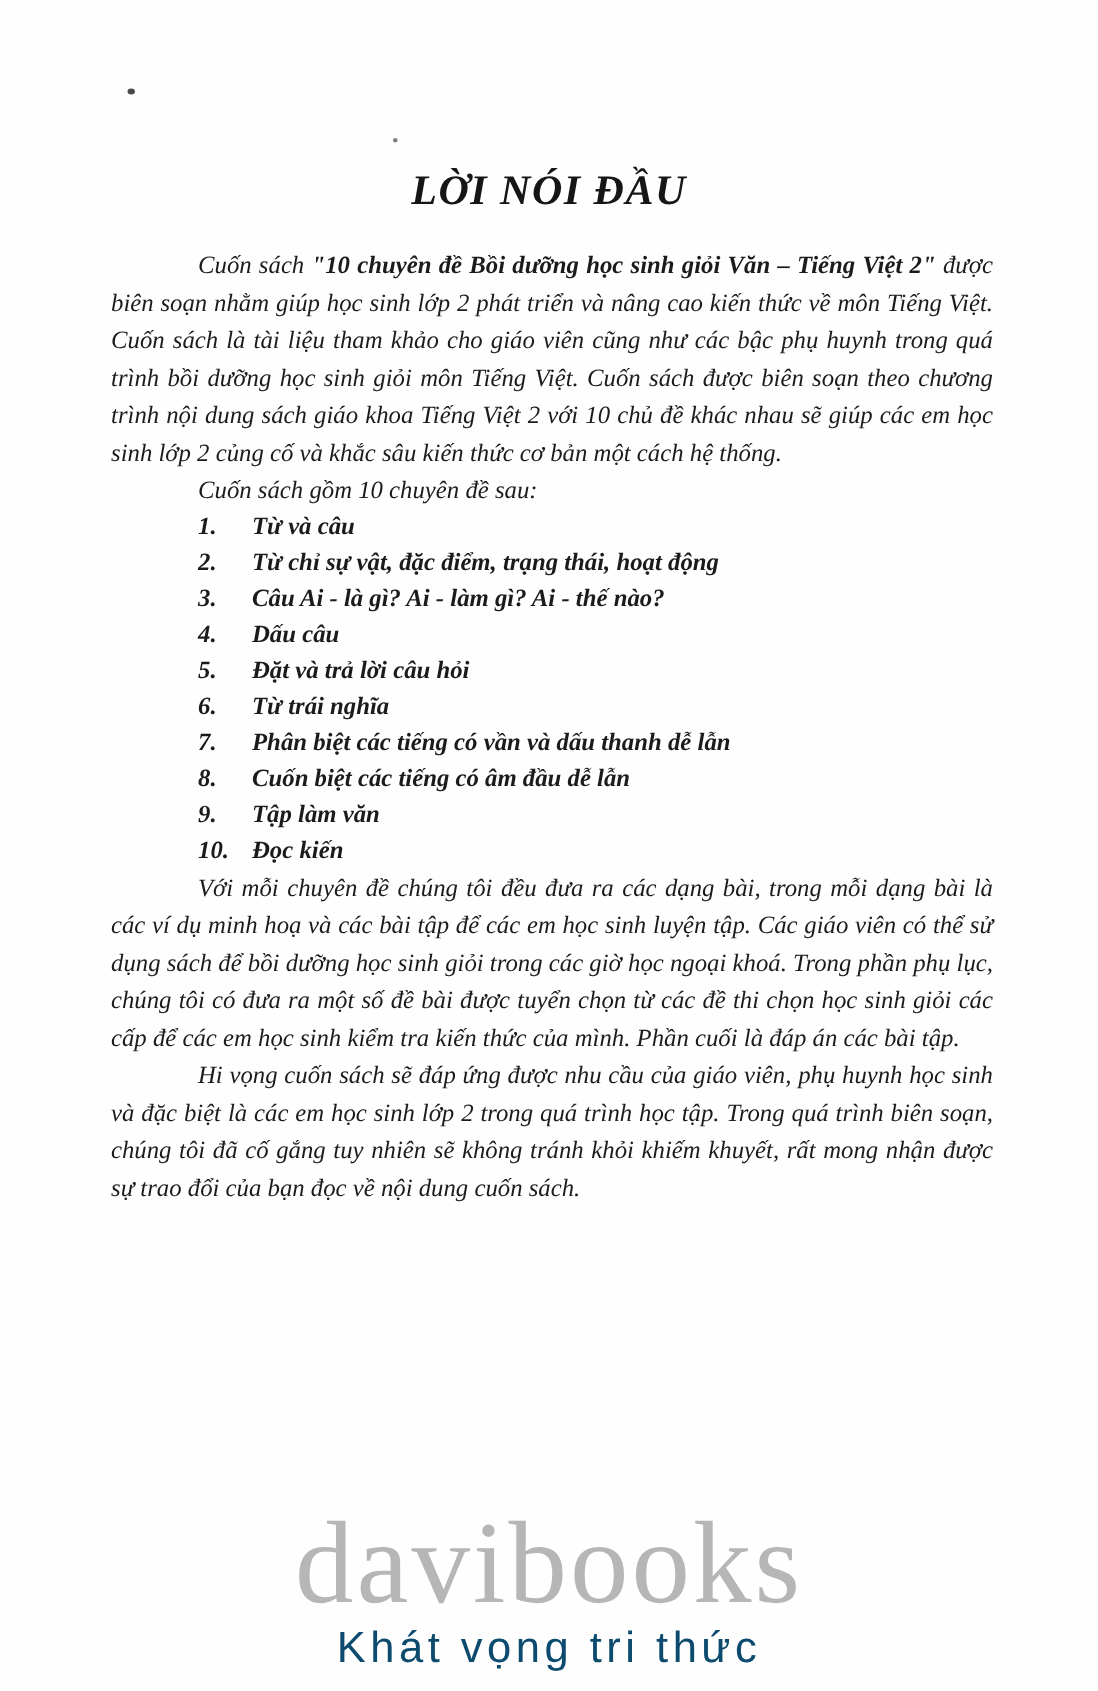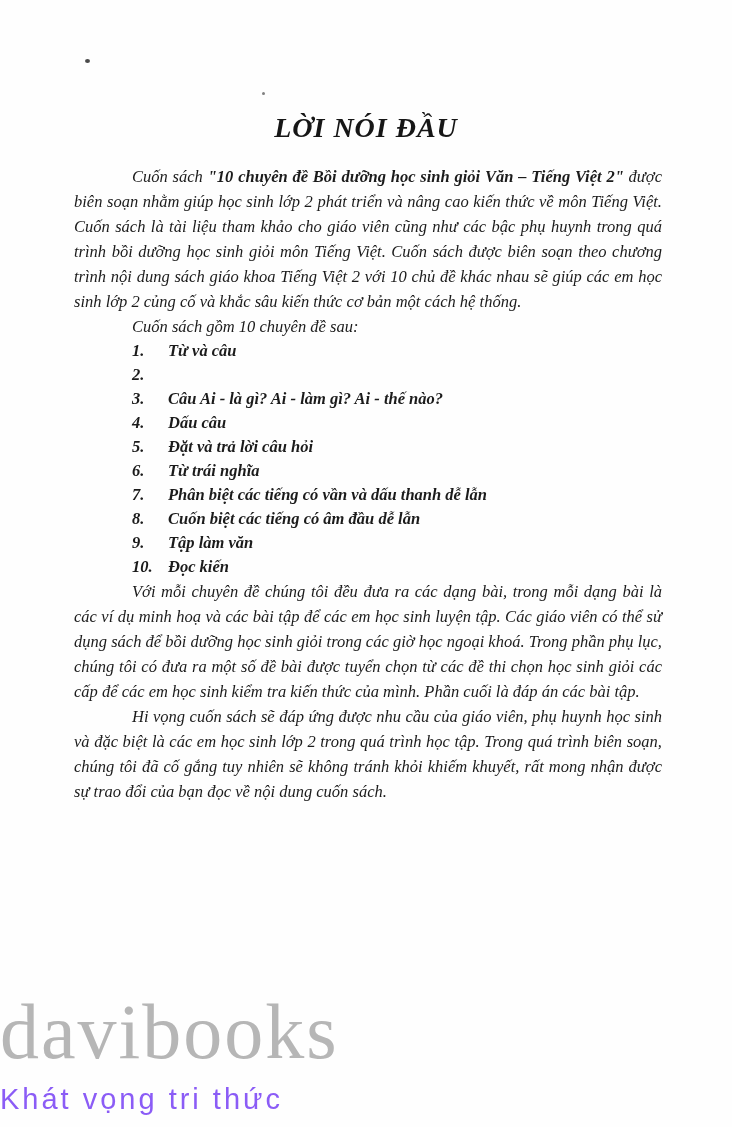--- a/index.html
+++ b/index.html
@@ -59,36 +59,36 @@
   }
   .topic-text {
     flex: 1;
     font-family: Liberation Serif, serif;
   }
   .watermark {
     position: absolute;
     left: 0;
     right: 0;
     bottom: 12px;
-    text-align: left;
+    text-align: center;
     pointer-events: none;
   }
   .wm-brand {
     font-family: "Liberation Serif", "DejaVu Serif", serif;
     font-size: 78px;
     line-height: 78px;
     color: #b6b6b6;
     letter-spacing: 2px;
   }
   .wm-tagline {
-    margin-top: 12px;
+    margin-top: 2px;
     font-family: "Liberation Sans", "DejaVu Sans", sans-serif;
     font-size: 29px;
     line-height: 32px;
-    color: #8b5cf6;
+    color: #0c4a6e;
     letter-spacing: 3px;
   }
   .speck {
     position: absolute;
     background: #4a4a4a;
     border-radius: 50%;
   }
   .speck-1 { left: 85px; top: 59px; width: 5px; height: 4px; }
   .speck-2 { left: 262px; top: 92px; width: 3px; height: 3px; opacity: .7; }
 </style>
@@ -108,20 +108,21 @@
 
     <p class="para">Cuốn sách gồm 10 chuyên đề sau:</p>
 
     <ol class="topic-list">
       <li class="topic-item">
         <span class="topic-num">1.</span>
         <span class="topic-text">Từ và câu</span>
       </li>
       <li class="topic-item">
         <span class="topic-num">2.</span>
+        <span class="topic-text">Từ chỉ sự vật, đặc điểm, trạng thái, hoạt động</span>
       </li>
       <li class="topic-item">
         <span class="topic-num">3.</span>
         <span class="topic-text">Câu Ai - là gì? Ai - làm gì? Ai - thế nào?</span>
       </li>
       <li class="topic-item">
         <span class="topic-num">4.</span>
         <span class="topic-text">Dấu câu</span>
       </li>
       <li class="topic-item">

